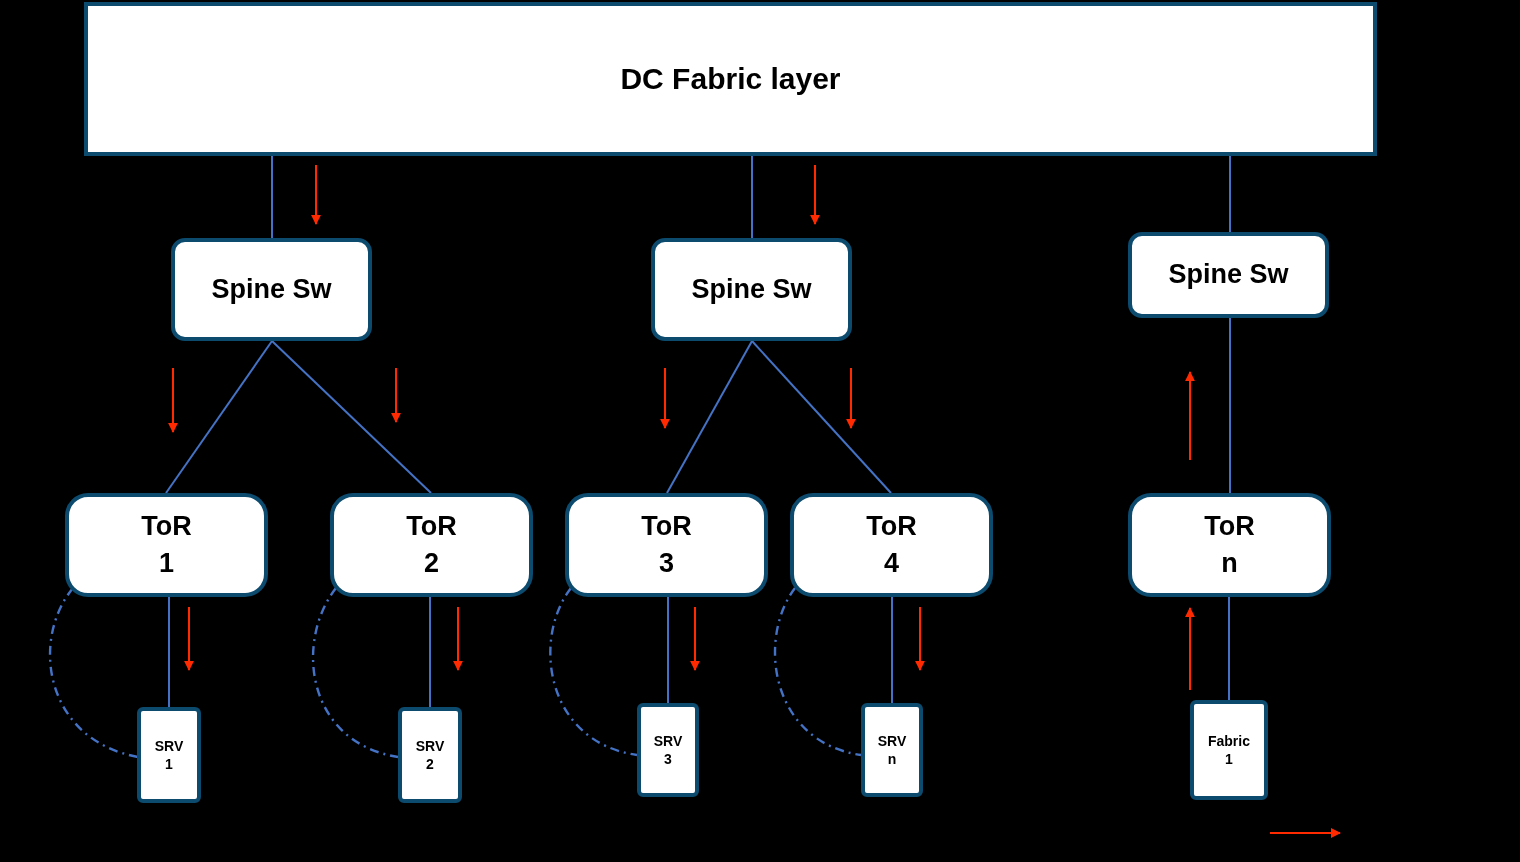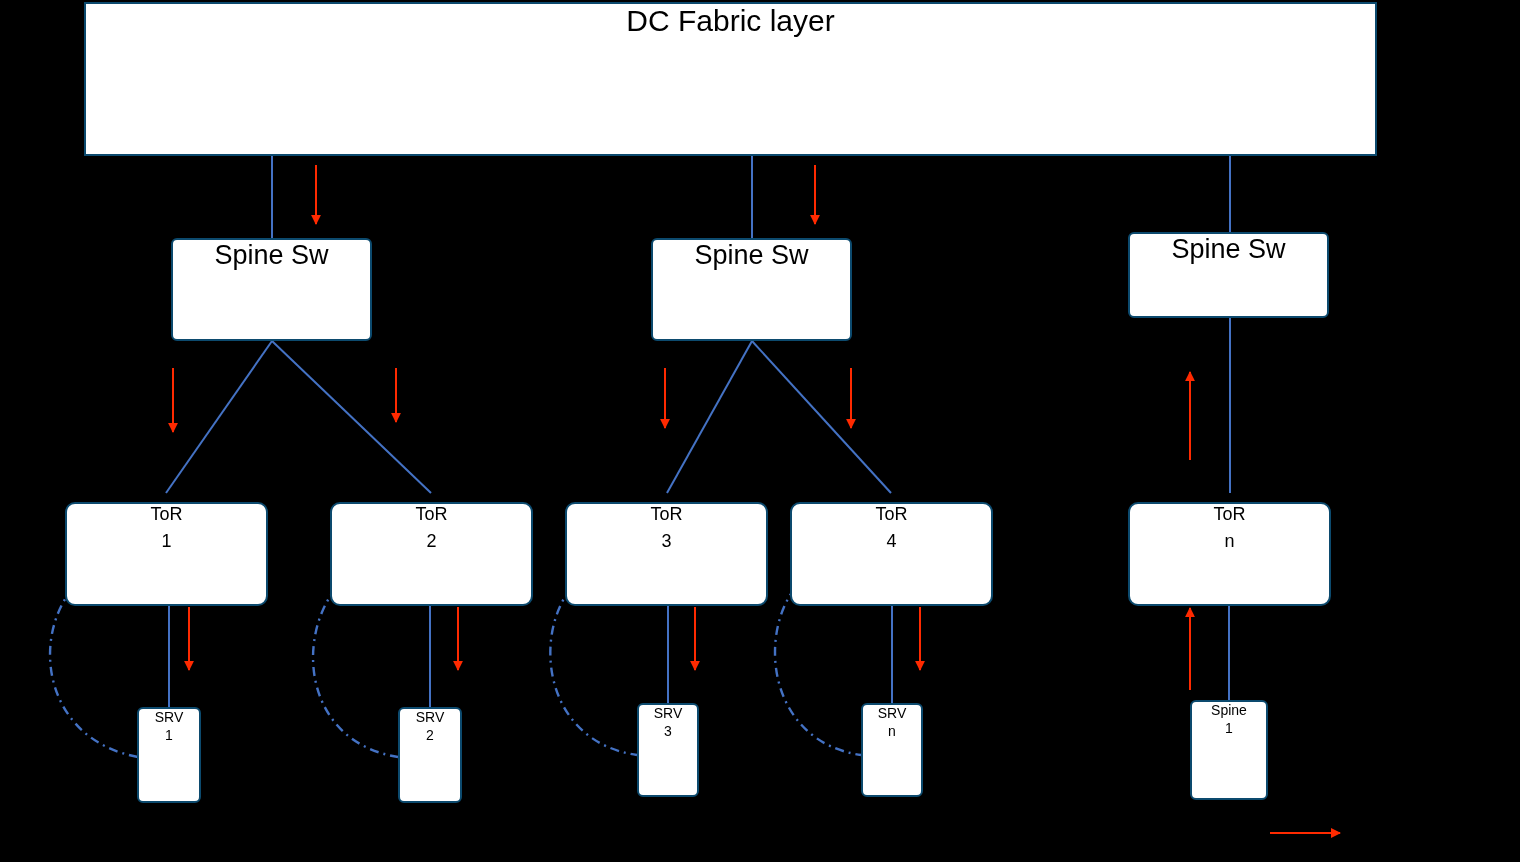--- a/index.html
+++ b/index.html
@@ -19,42 +19,42 @@
     position: absolute;
     left: 0;
     top: 0;
     width: 1520px;
     height: 862px;
     pointer-events: none;
   }
   .node {
     position: absolute;
     background: #FFFFFF;
-    border: 2px solid #0c4a6e;
+    border: 4px solid #0c4a6e;
     box-sizing: border-box;
     display: flex;
     flex-direction: column;
     align-items: center;
-    justify-content: flex-start;
+    justify-content: center;
     color: #000000;
     text-align: center;
     line-height: 1.15;
+    font-weight: bold;
   }
   .node.fabric {
     border-radius: 0;
     font-size: 30px;
   }
   .node.spine {
-    border-radius: 6px;
+    border-radius: 14px;
     font-size: 27px;
   }
   .node.tor {
-    border-radius: 10px;
-    font-size: 18px;
-    margin-top: 9px;
+    border-radius: 23px;
+    font-size: 27px;
   }
   .node.srv {
     border-radius: 6px;
     font-size: 14px;
   }
   .node .line2 {
     display: block;
   }
   .node.tor .line2 {
     margin-top: 6px;
@@ -159,18 +159,18 @@
       </div>
       <div class="node srv" style="left: 637px; top: 703px; width: 62px; height: 94px;">
         <span>SRV</span>
         <span class="line2">3</span>
       </div>
       <div class="node srv" style="left: 861px; top: 703px; width: 62px; height: 94px;">
         <span>SRV</span>
         <span class="line2">n</span>
       </div>
       <div class="node srv" style="left: 1190px; top: 700px; width: 78px; height: 100px;">
-        <span>Spine</span>
+        <span>Fabric</span>
         <span class="line2">1</span>
       </div>
     </div>
 
 </div>
 
 </body></html>

